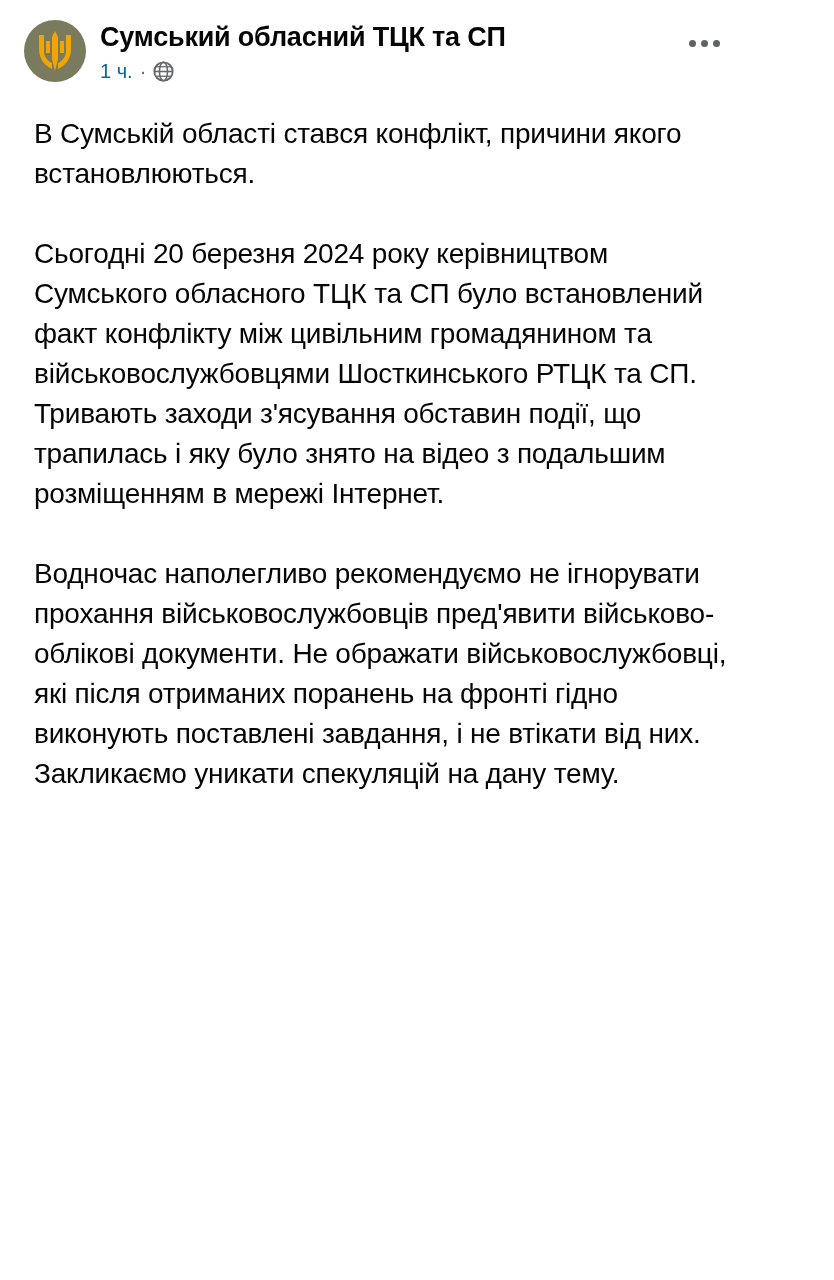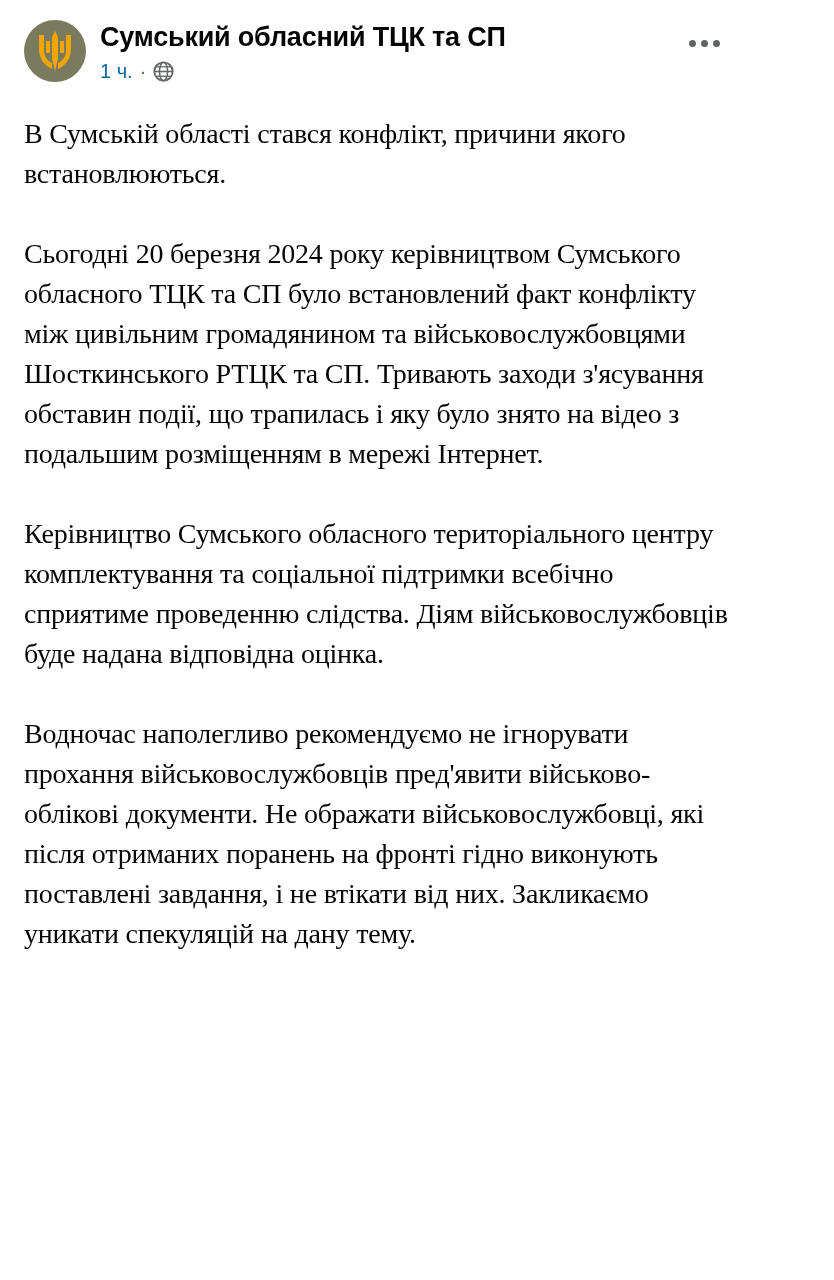--- a/index.html
+++ b/index.html
@@ -99,23 +99,22 @@
   }
   .post-body {
     margin-top: 22px;
     font-size: 28px;
     line-height: 40px;
     color: #050505;
     letter-spacing: -0.2px;
     word-wrap: break-word;
   }
   .para {
-    margin: 0 0 40px 0;
+    margin: 0 0 40px 10px;
     white-space: pre-wrap;
-    font-family: Liberation Serif, serif;
   }
   .para:last-child {
     margin-bottom: 0;
   }
 </style>
 </head>
 <body>
 
 <div class="post">
 
@@ -154,17 +153,16 @@
       <span></span>
       <span></span>
       <span></span>
     </div>
 
   </div>
 
   <div class="post-body">
     <p class="para">В Сумській області стався конфлікт, причини якого встановлюються.</p>
     <p class="para">Сьогодні 20 березня 2024 року керівництвом Сумського обласного ТЦК та СП було встановлений факт конфлікту між цивільним громадянином та військовослужбовцями Шосткинського РТЦК та СП. Тривають заходи з'ясування обставин події, що трапилась і яку було знято на відео з подальшим розміщенням в мережі Інтернет.</p>
-    <p class="para">Керівництво Сумського обласного територіального центру комплектування та соціальної підтримки всебічно сприятиме проведенню слідства. Діям військовослужбовців буде надана відповідна оцінка.</p>
     <p class="para">Водночас наполегливо рекомендуємо не ігнорувати прохання військовослужбовців пред'явити військово-облікові документи. Не ображати військовослужбовці, які після отриманих поранень на фронті гідно виконують поставлені завдання, і не втікати від них. Закликаємо уникати спекуляцій на дану тему.</p>
   </div>
 
 </div>
 
 </body></html>

